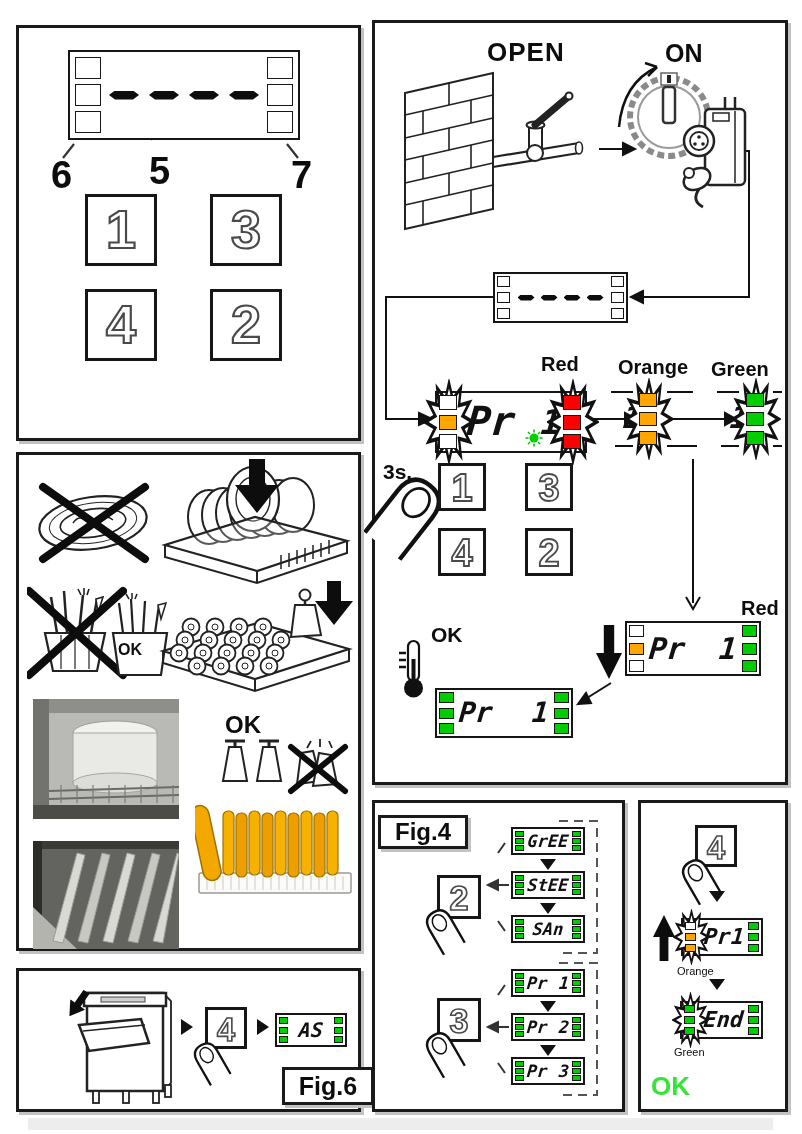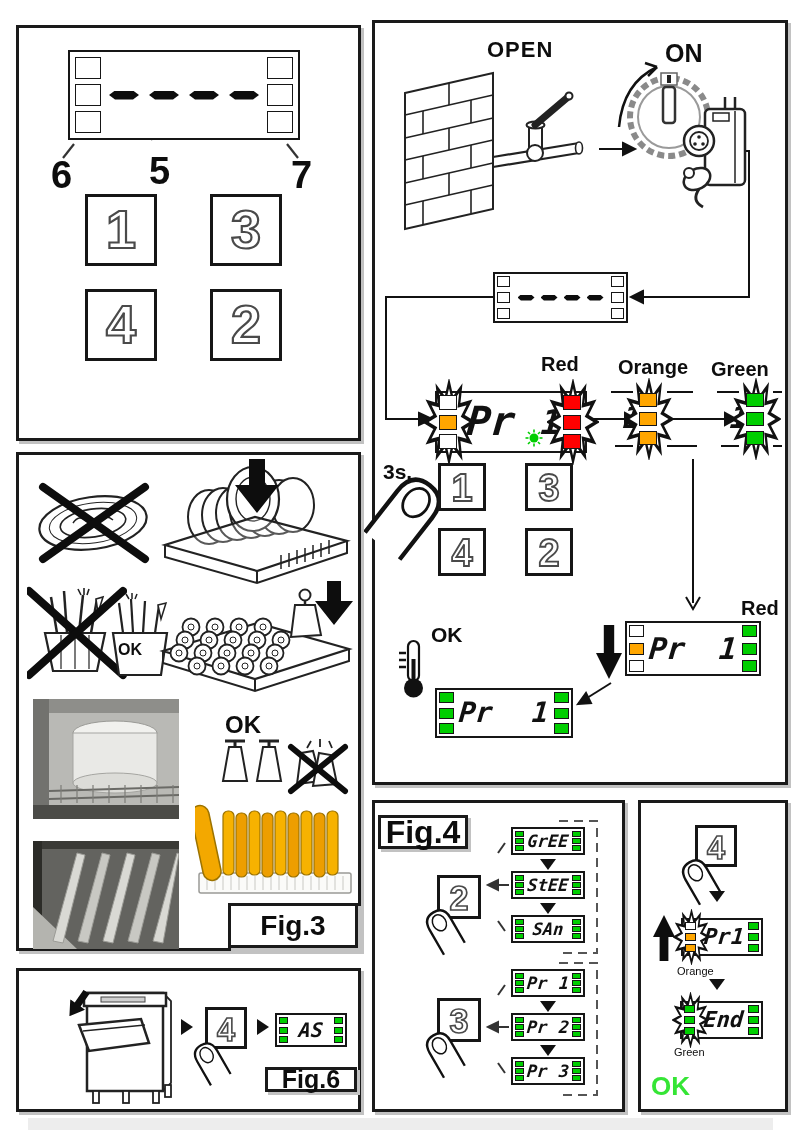--- a/index.html
+++ b/index.html
@@ -139,21 +139,21 @@
           <line x1="398" y1="423" x2="407" y2="423"></line>
         <line x1="318" y1="436" x2="318" y2="580"></line>
           <polyline points="311,574 318,586 325,574" fill="none"></polyline>
         <line x1="6" y1="500" x2="18" y2="488"></line>
           <line x1="2" y1="511" x2="14" y2="499"></line>
         <line x1="236" y1="660" x2="212" y2="675"></line>
           <polygon points="203,681 216,680 211,670"></polygon>
       </g>
     </svg>
 
-    <span class="lbl" style="left:112px;top:14px;font-size:22px;letter-spacing:1px">OPEN</span>
+    <span class="lbl" style="left:112px;top:14px;font-size:26px;letter-spacing:1px">OPEN</span>
     <svg class="abs" width="192" height="172" viewBox="0 0 192 172" style="left:18px;top:36px">
       <path d="M12,34 L100,14 L100,150 L12,170 Z" fill="#fff" stroke="#222" stroke-width="2"></path>
       <g stroke="#222" stroke-width="1.6">
         <line x1="12" y1="56" x2="100" y2="36"></line>
           <line x1="12" y1="79" x2="100" y2="59"></line>
         <line x1="12" y1="101" x2="100" y2="81"></line>
           <line x1="12" y1="124" x2="100" y2="104"></line>
         <line x1="12" y1="146" x2="100" y2="126"></line>
         <line x1="56" y1="24" x2="56" y2="46"></line>
           <line x1="30" y1="52" x2="30" y2="75"></line>
@@ -560,23 +560,20 @@
           <rect x="67" y="12" width="11" height="64" rx="5" fill="#ED9E00"></rect>
         <rect x="80" y="10" width="11" height="64" rx="5" fill="#F7B200"></rect>
           <rect x="93" y="12" width="11" height="64" rx="5" fill="#ED9E00"></rect>
         <rect x="106" y="10" width="11" height="64" rx="5" fill="#F7B200"></rect>
           <rect x="119" y="12" width="11" height="64" rx="5" fill="#ED9E00"></rect>
         <rect x="132" y="10" width="11" height="64" rx="5" fill="#F7B200"></rect>
       </g>
       <rect x="2" y="4" width="18" height="76" rx="9" fill="#F3A800" stroke="#9c7300" stroke-width="1.5" transform="rotate(-12 11 42)"></rect>
     </svg>
 
-    <div class="figtag" style="left:209px;top:448px;width:130px;height:45px">
-      <span>Fig.3</span>
-    </div>
   </div>
 
   <div class="box" style="left:16px;top:968px;width:345px;height:144px">
     <svg class="abs" width="112" height="124" viewBox="0 0 112 124" style="left:48px;top:10px">
       <rect x="20" y="12" width="76" height="98" fill="#fff" stroke="#222" stroke-width="2.5"></rect>
       <path d="M96,12 L104,20 L104,102 L96,110" fill="none" stroke="#222" stroke-width="1.8"></path>
       <rect x="17" y="12" width="82" height="13" fill="#fff" stroke="#222" stroke-width="2.5"></rect>
       <rect x="34" y="16" width="44" height="5" fill="#cfcfcf" stroke="#444" stroke-width="1"></rect>
       <polygon points="12,44 74,38 82,62 22,70" fill="#fff" stroke="#222" stroke-width="2.5"></polygon>
       <line x1="16" y1="50" x2="78" y2="44" stroke="#222" stroke-width="1.5"></line>
@@ -602,21 +599,21 @@
           <span class="cell g"></span>
           <span class="cell g"></span>
         </div>
       <span class="seg" style="flex:1;text-align:center;font-size:20px">AS</span>
       <div class="col">
           <span class="cell g"></span>
           <span class="cell g"></span>
           <span class="cell g"></span>
         </div>
     </div>
-    <div class="figtag" style="left:246px;top:96px;width:92px;height:25px;font-size:25px">
+    <div class="figtag" style="left:263px;top:96px;width:92px;height:38px;font-size:25px">
       <span>Fig.6</span>
     </div>
   </div>
 
   <div class="box" style="left:372px;top:800px;width:253px;height:312px">
     <svg class="abs" width="247" height="306" viewBox="0 0 247 306" style="left:0;top:0;pointer-events:none">
       <g stroke="#555" stroke-width="2" fill="none" stroke-dasharray="9 6">
         <path d="M184,18 H222 V150 H182"></path>
         <path d="M184,160 H222 V292 H182"></path>
       </g>
@@ -625,21 +622,21 @@
         <line x1="134" y1="82" x2="121" y2="82"></line>
           <polygon points="113,82 123,77 123,87"></polygon>
         <line x1="123" y1="118" x2="130" y2="128"></line>
         <line x1="130" y1="182" x2="123" y2="192"></line>
         <line x1="134" y1="224" x2="121" y2="224"></line>
           <polygon points="113,224 123,219 123,229"></polygon>
         <line x1="123" y1="260" x2="130" y2="270"></line>
       </g>
     </svg>
 
-    <div class="figtag" style="left:3px;top:12px;width:90px;height:34px;font-size:32px">
+    <div class="figtag" style="left:3px;top:12px;width:90px;height:34px;font-size:24px">
       <span>Fig.4</span>
     </div>
 
     <div class="btn" style="left:62px;top:72px;width:44px;height:44px">
       <svg viewBox="0 0 40 44" width="38" height="42">
         <text x="20" y="36" text-anchor="middle" font-size="36" font-weight="bold" fill="#ffffff" stroke="#4a4a4a" stroke-width="1.8" font-family="Liberation Sans, sans-serif">2</text>
         </svg>
     </div>
     <svg class="abs" width="36" height="52" style="left:50px;top:100px;transform:rotate(-30deg)">
         <use href="#finger" width="36" height="52"></use>

